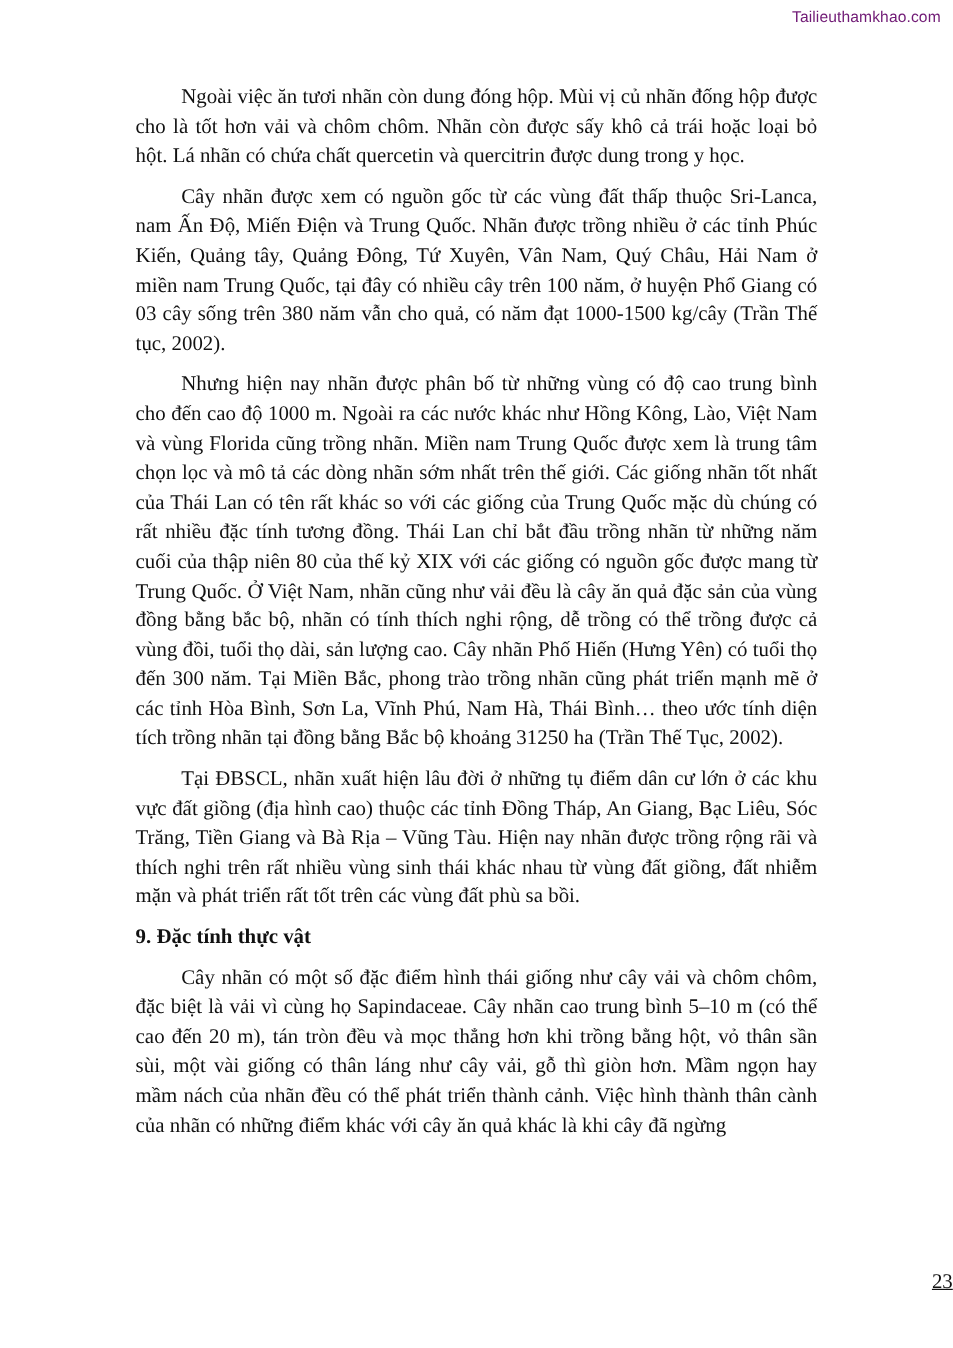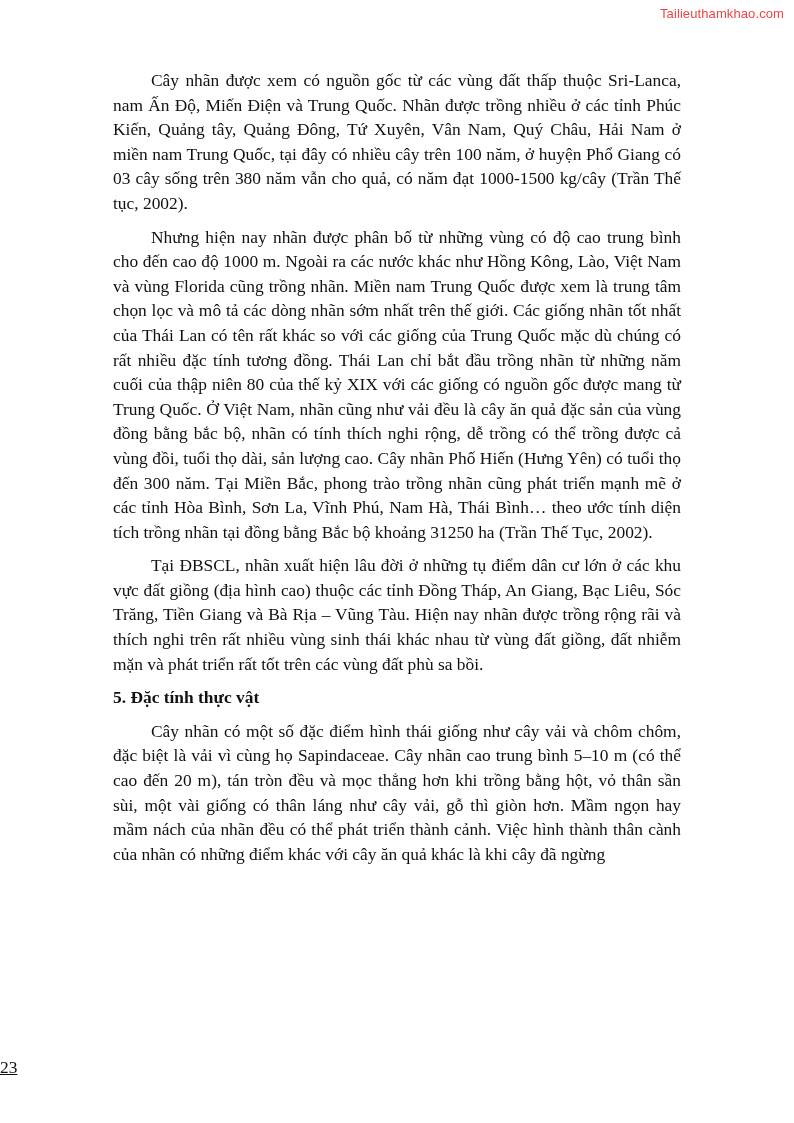--- a/index.html
+++ b/index.html
@@ -1,41 +1,42 @@
 <!DOCTYPE html>
 <html><head>
 <meta charset="utf-8">
 <style>
   html, body { margin: 0; padding: 0; background: #ffffff; }
   body { width: 794px; height: 1123px; position: relative; overflow: hidden; }
   .watermark {
     position: absolute; top: 6px; right: 10px;
     font-family: "Liberation Sans", sans-serif; font-size: 13px;
-    color: #ef4444; letter-spacing: 0.1px;
+    color: #701a75; letter-spacing: 0.1px;
   }
   .page {
     position: absolute; left: 113px; top: 68px; width: 568px;
     font-family: "Liberation Serif", serif; font-size: 17.4px;
     line-height: 24.6px; color: #111;
   }
   p { margin: 0 0 9px 0; text-align: justify; text-indent: 38px; }
   h2 {
     margin: 0 0 9px 0; font-size: 17.4px; font-weight: bold; line-height: 24.6px;
   }
   .page-number {
-    position: absolute; left: 0; right: 0; top: 1057px; text-align: left;
+    position: absolute; left: 0; right: 0; top: 1057px; text-align: right;
     font-family: "Liberation Serif", serif; font-size: 17.4px; color: #111; text-decoration: underline;
   }
 </style>
 </head>
 <body>
 
 <div class="watermark">Tailieuthamkhao.com</div>
 
 <div class="page">
+  <p>Ngoài việc ăn tươi nhãn còn dung đóng hộp. Mùi vị củ nhãn đống hộp được cho là tốt hơn vải và chôm chôm. Nhãn còn được sấy khô cả trái hoặc loại bỏ hột. Lá nhãn có chứa chất quercetin và quercitrin được dung trong y học.</p>
   <p>Cây nhãn được xem có nguồn gốc từ các vùng đất thấp thuộc Sri-Lanca, nam Ấn Độ, Miến Điện và Trung Quốc. Nhãn được trồng nhiều ở các tỉnh Phúc Kiến, Quảng tây, Quảng Đông, Tứ Xuyên, Vân Nam, Quý Châu, Hải Nam ở miền nam Trung Quốc, tại đây có nhiều cây trên 100 năm, ở huyện Phổ Giang có 03 cây sống trên 380 năm vẫn cho quả, có năm đạt 1000-1500 kg/cây (Trần Thế tục, 2002).</p>
   <p>Nhưng hiện nay nhãn được phân bố từ những vùng có độ cao trung bình cho đến cao độ 1000 m. Ngoài ra các nước khác như Hồng Kông, Lào, Việt Nam và vùng Florida cũng trồng nhãn. Miền nam Trung Quốc được xem là trung tâm chọn lọc và mô tả các dòng nhãn sớm nhất trên thế giới. Các giống nhãn tốt nhất của Thái Lan có tên rất khác so với các giống của Trung Quốc mặc dù chúng có rất nhiều đặc tính tương đồng. Thái Lan chỉ bắt đầu trồng nhãn từ những năm cuối của thập niên 80 của thế kỷ XIX với các giống có nguồn gốc được mang từ Trung Quốc. Ở Việt Nam, nhãn cũng như vải đều là cây ăn quả đặc sản của vùng đồng bằng bắc bộ, nhãn có tính thích nghi rộng, dễ trồng có thể trồng được cả vùng đồi, tuổi thọ dài, sản lượng cao. Cây nhãn Phố Hiến (Hưng Yên) có tuổi thọ đến 300 năm. Tại Miền Bắc, phong trào trồng nhãn cũng phát triển mạnh mẽ ở các tỉnh Hòa Bình, Sơn La, Vĩnh Phú, Nam Hà, Thái Bình… theo ước tính diện tích trồng nhãn tại đồng bằng Bắc bộ khoảng 31250 ha (Trần Thế Tục, 2002).</p>
   <p>Tại ĐBSCL, nhãn xuất hiện lâu đời ở những tụ điểm dân cư lớn ở các khu vực đất giồng (địa hình cao) thuộc các tỉnh Đồng Tháp, An Giang, Bạc Liêu, Sóc Trăng, Tiền Giang và Bà Rịa – Vũng Tàu. Hiện nay nhãn được trồng rộng rãi và thích nghi trên rất nhiều vùng sinh thái khác nhau từ vùng đất giồng, đất nhiễm mặn và phát triển rất tốt trên các vùng đất phù sa bồi.</p>
-  <h2>5. Đặc tính thực vật</h2>
+  <h2>9. Đặc tính thực vật</h2>
   <p>Cây nhãn có một số đặc điểm hình thái giống như cây vải và chôm chôm, đặc biệt là vải vì cùng họ Sapindaceae. Cây nhãn cao trung bình 5–10 m (có thể cao đến 20 m), tán tròn đều và mọc thẳng hơn khi trồng bằng hột, vỏ thân sần sùi, một vài giống có thân láng như cây vải, gỗ thì giòn hơn. Mầm ngọn hay mầm nách của nhãn đều có thể phát triển thành cảnh. Việc hình thành thân cành của nhãn có những điểm khác với cây ăn quả khác là khi cây đã ngừng</p>
 </div>
 
 <div class="page-number">23</div>
 
 </body></html>

